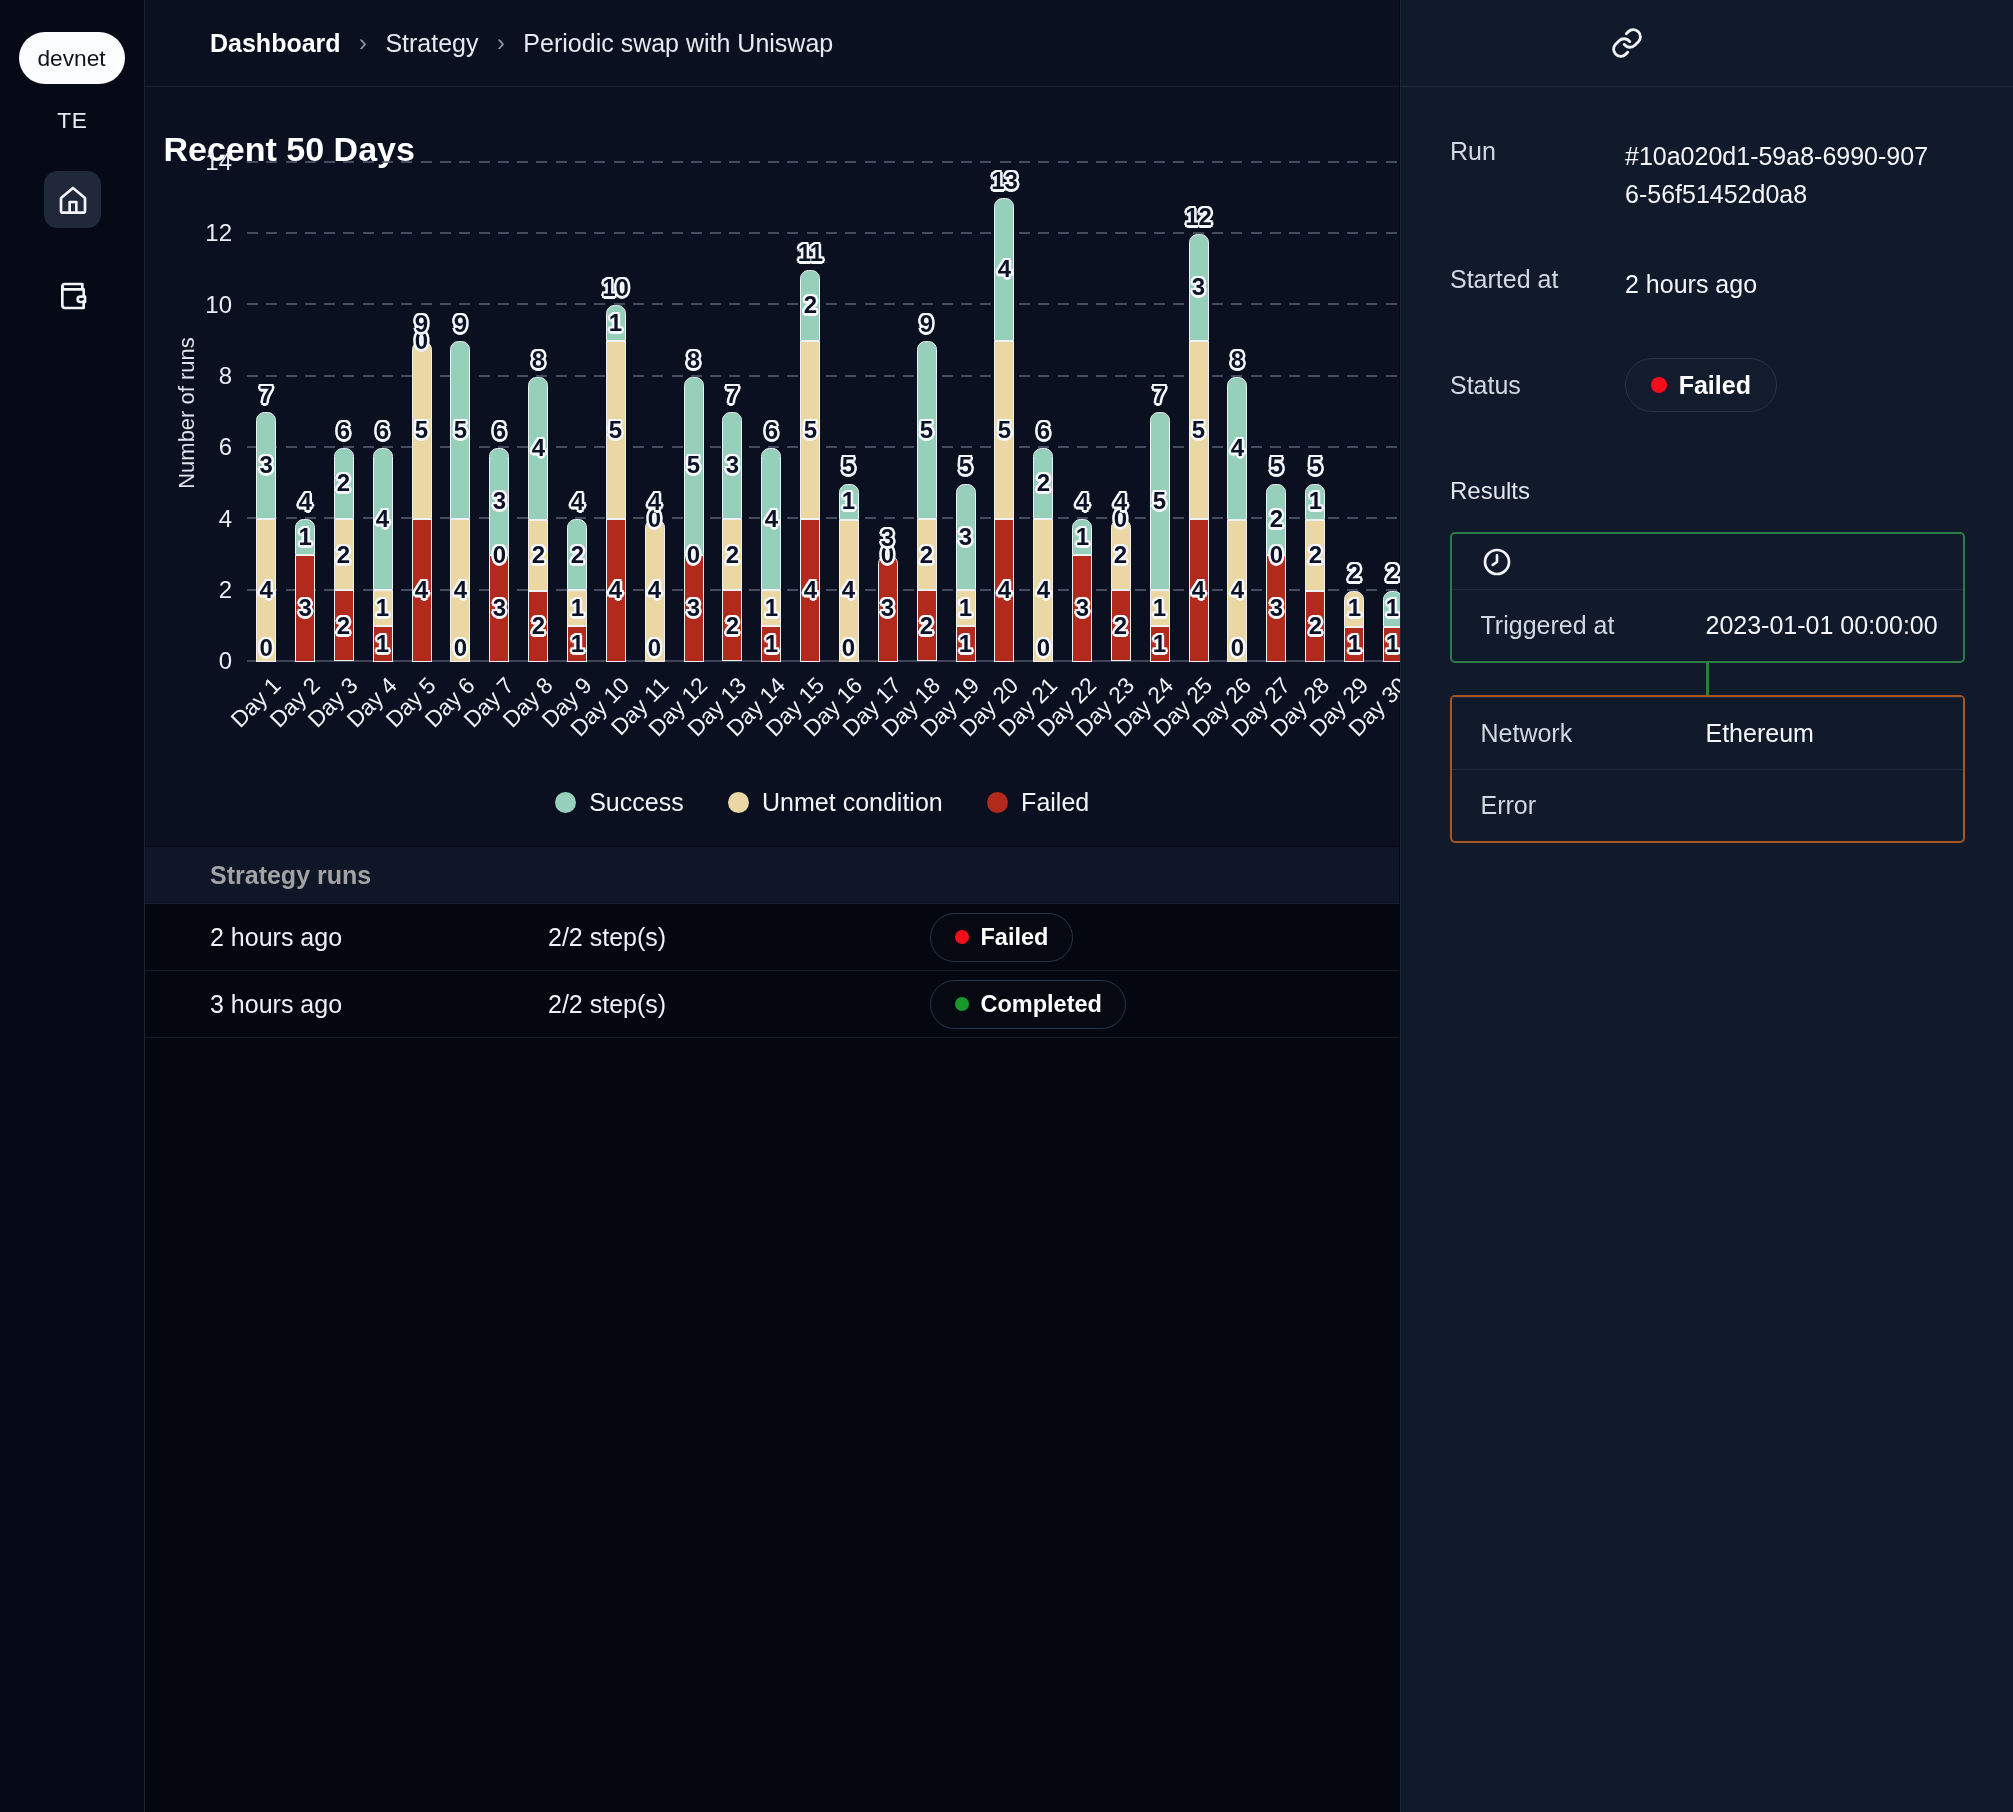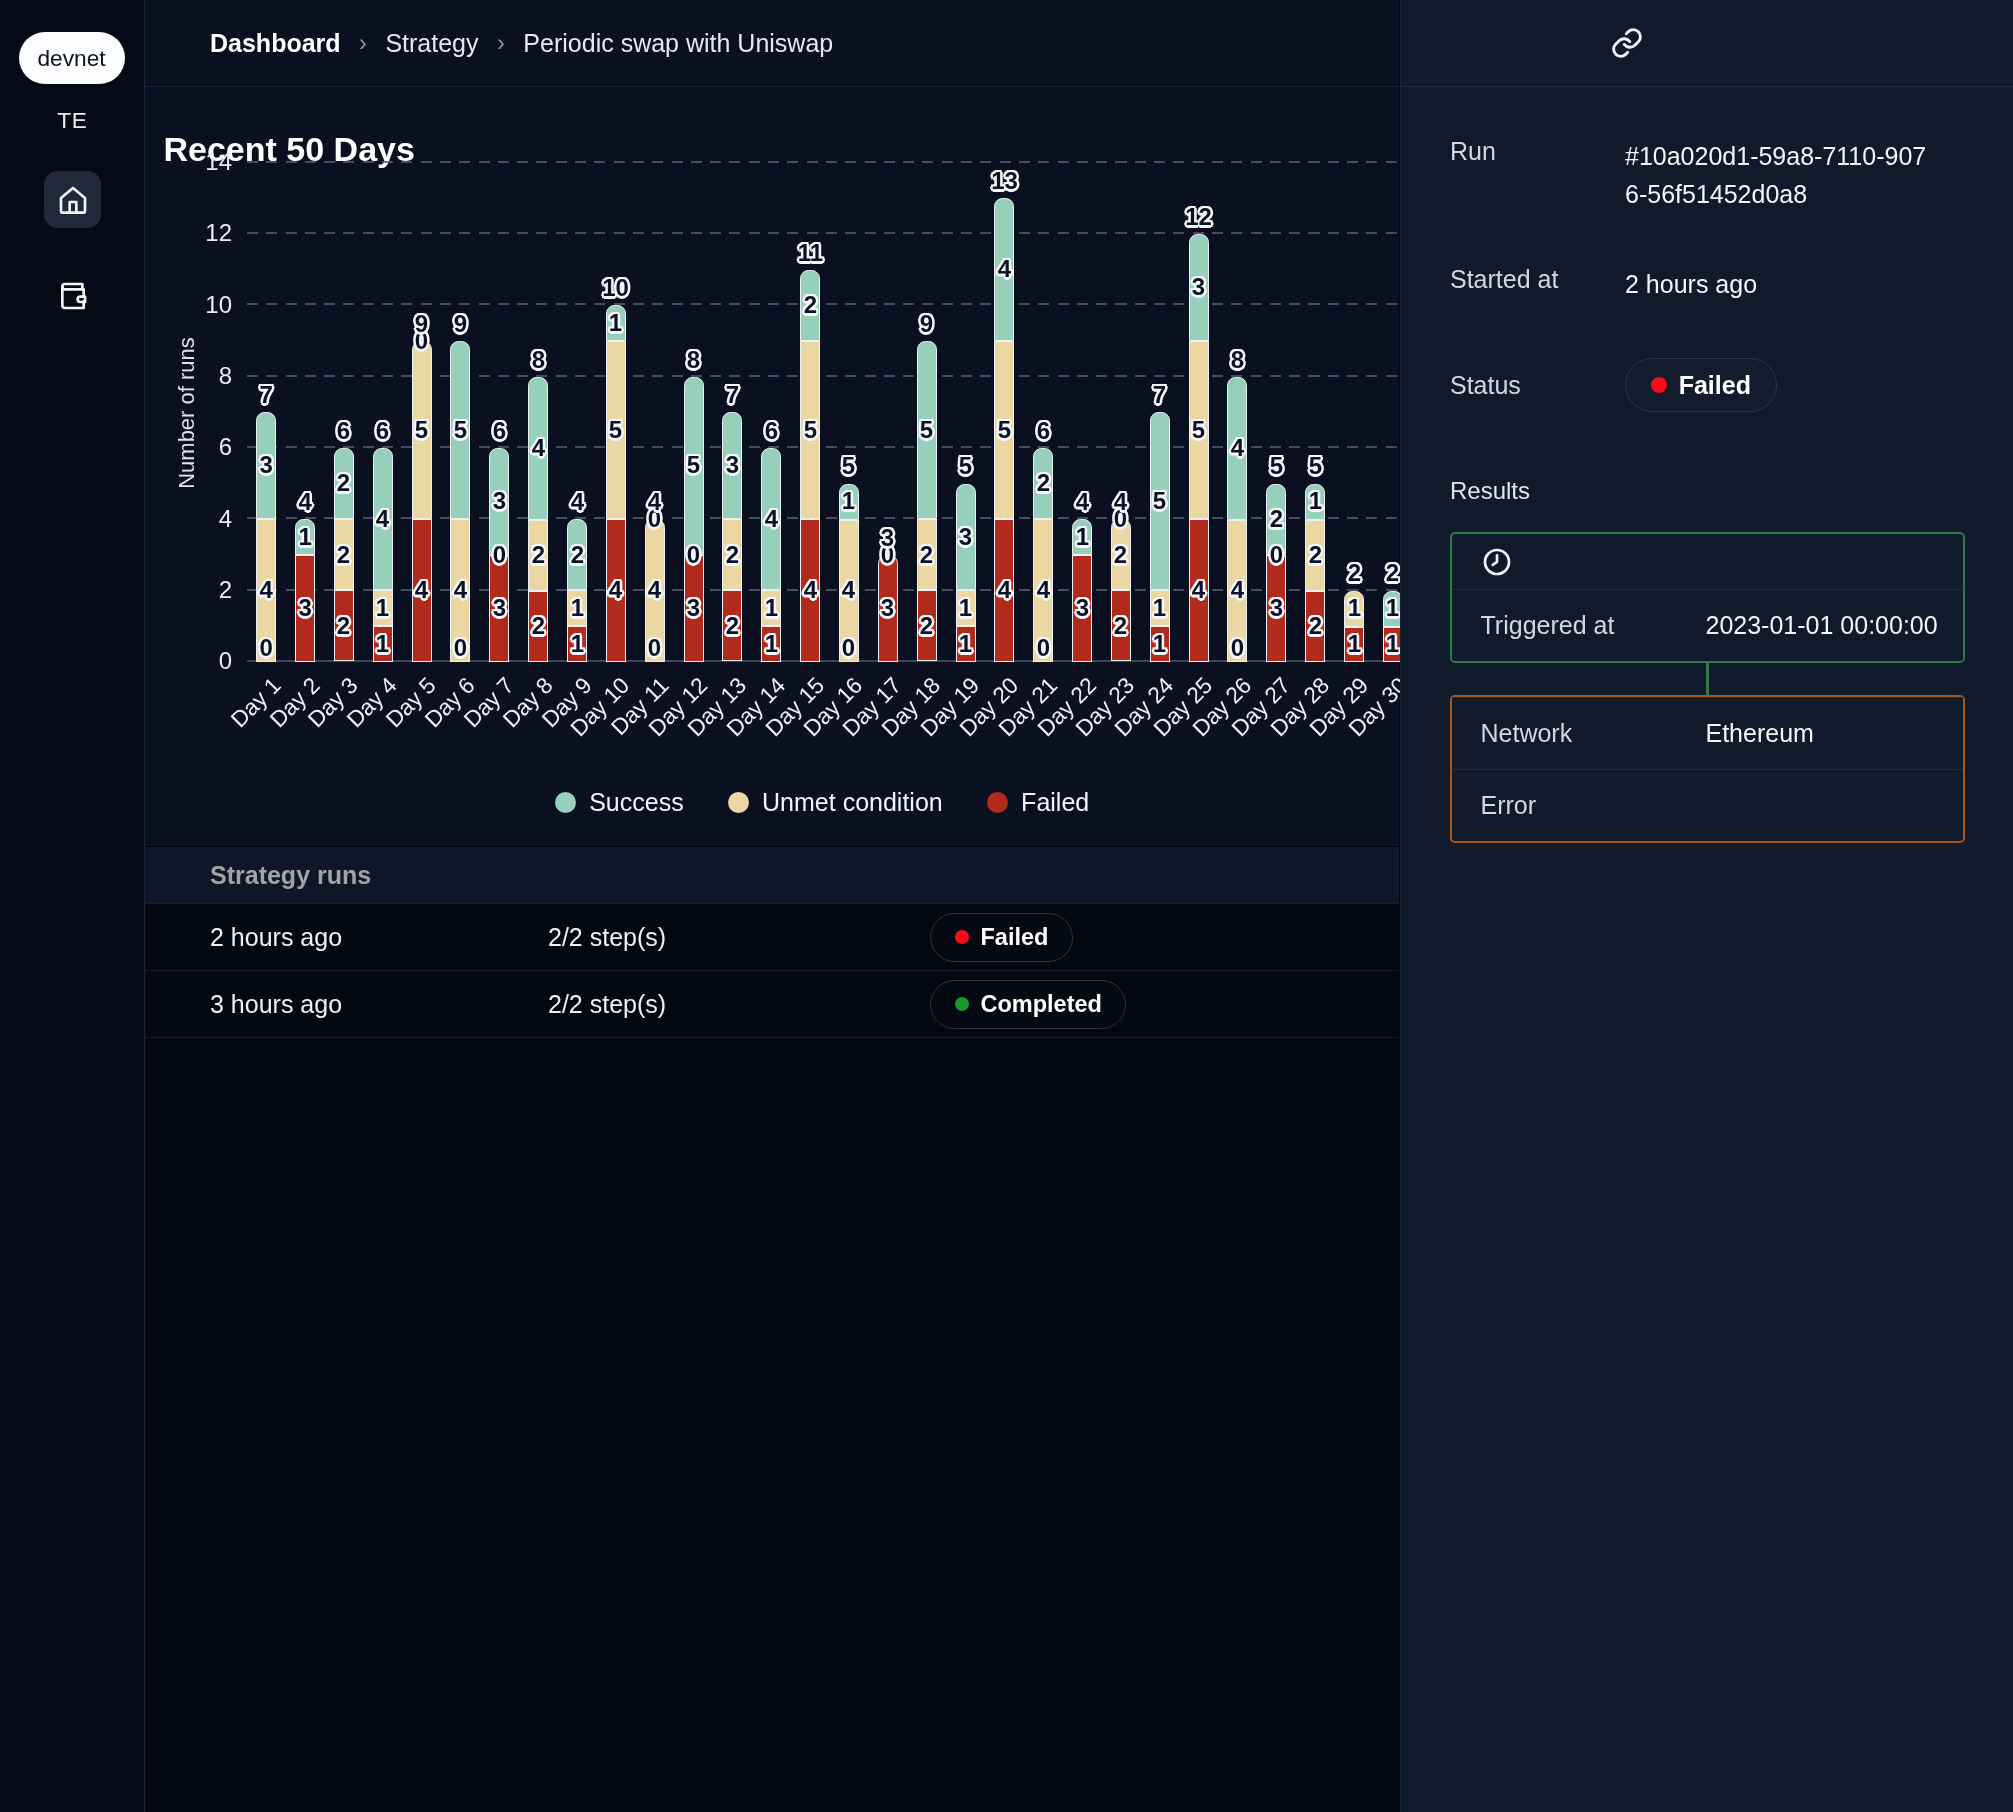--- a/index.html
+++ b/index.html
@@ -459,21 +459,21 @@
         <path d="M10 13a5 5 0 0 0 7.54.54l2.5-2.5a5 5 0 0 0-7.07-7.07L11.5 5.43"></path>
         <path d="M14 11a5 5 0 0 0-7.54-.54l-2.5 2.5a5 5 0 0 0 7.07 7.07l1.46-1.46"></path>
       </svg>
     </div>
   </div>
 
   <div class="panel-body">
 
     <div class="kv kv-run">
       <div class="kv-label">Run</div>
-      <div class="kv-value run-id">#10a020d1-59a8-7110-9076-56f51452d0a8</div>
+      <div class="kv-value run-id">#10a020d1-59a8-6990-9076-56f51452d0a8</div>
     </div>
 
     <div class="kv kv-started">
       <div class="kv-label">Started at</div>
       <div class="kv-value">2 hours ago</div>
     </div>
 
     <div class="kv kv-status">
       <div class="kv-label">Status</div>
       <div class="pill status-pill">

